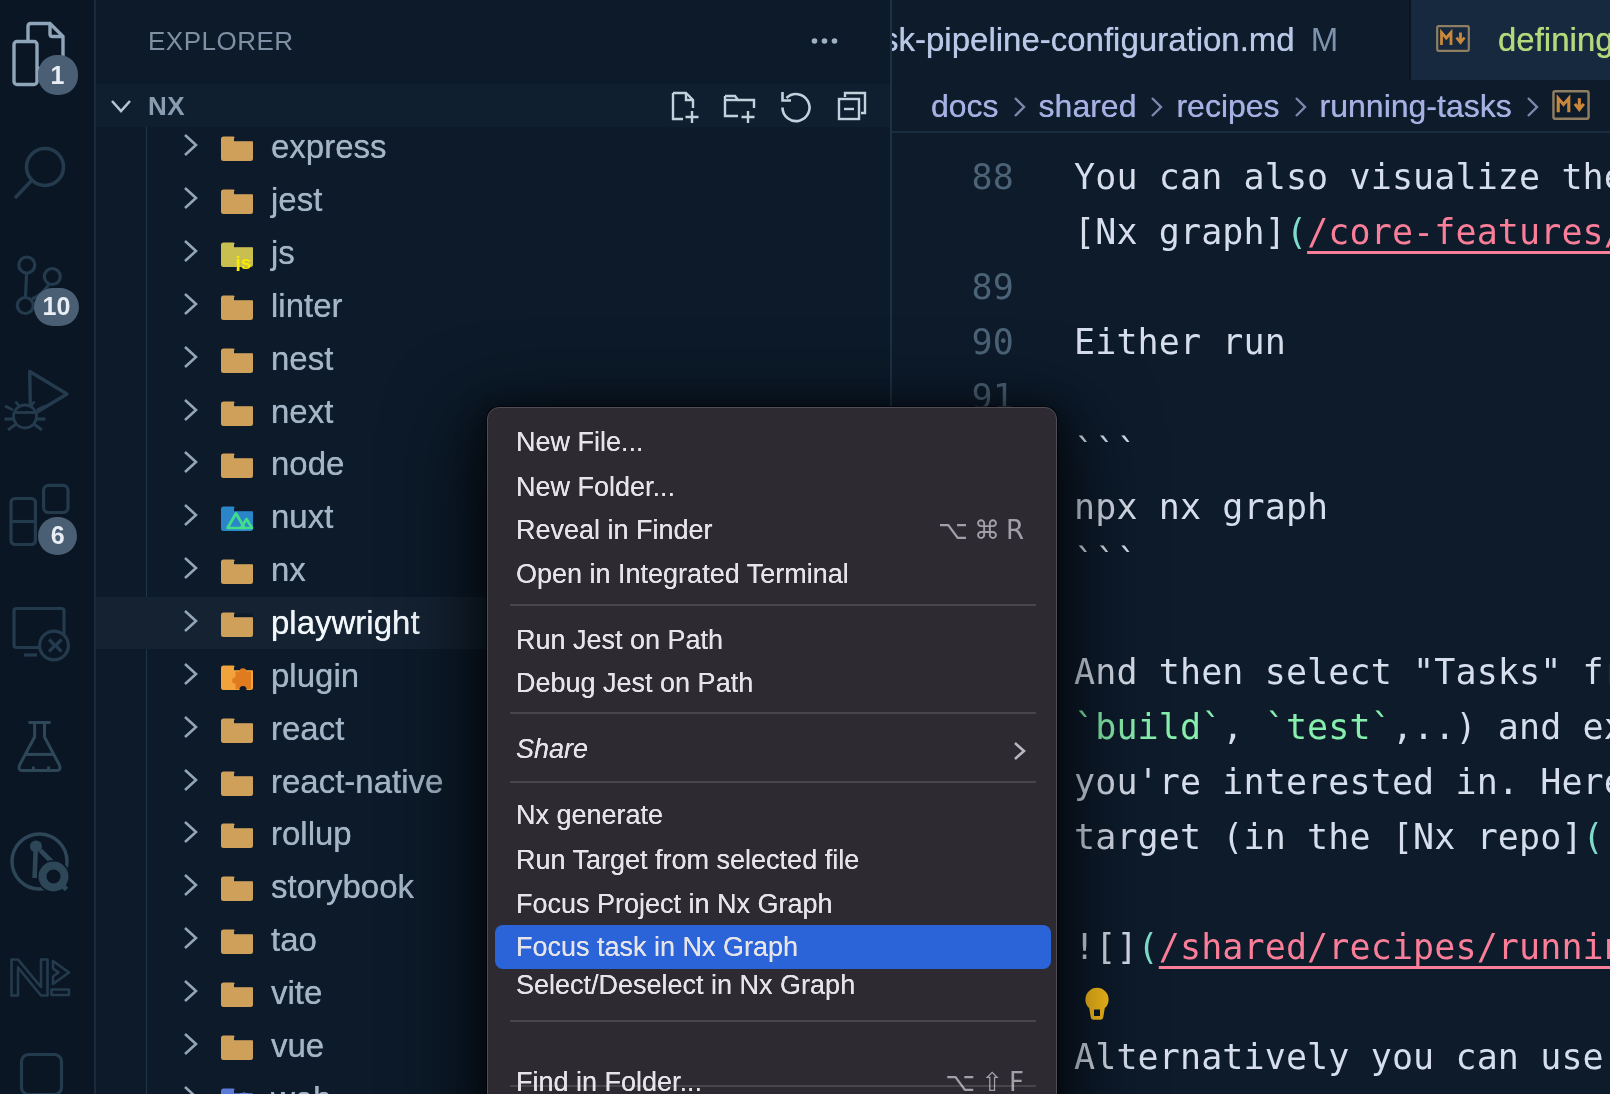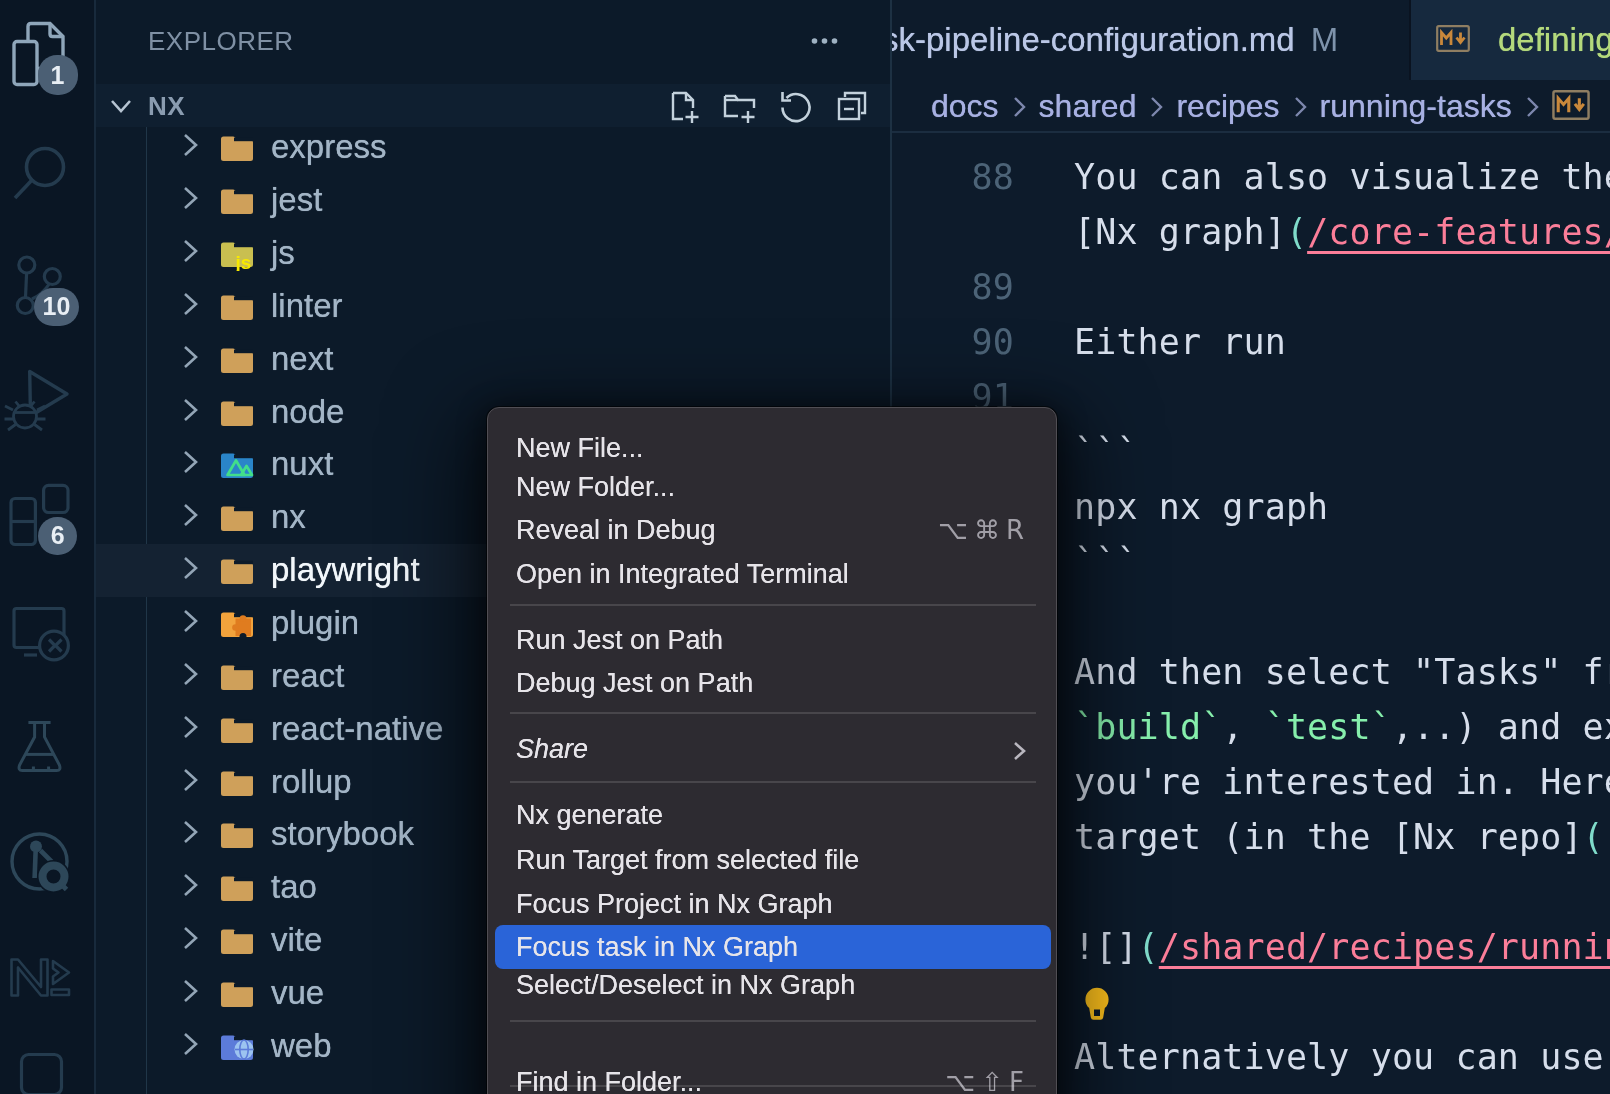--- a/index.html
+++ b/index.html
@@ -266,20 +266,30 @@
         </div>
         <div class="tree-row">
           <span class="chev"><svg width="24" height="28" viewBox="0 0 24 28">
               <path d="M7 4 L18 14 L7 24" fill="none" stroke="#93a5b6" stroke-width="2.6"></path>
             </svg></span>
           <span class="ficon"><svg width="36" height="36" viewBox="0 0 36 36">
               <path d="M2 10 q0-2.5 2.5-2.5 h9.5 q1.2 0 2 .9 L18.5 11 h13 q2.5 0 2.5 2.5 v16 q0 2.5-2.5 2.5 h-27 q-2.5 0-2.5-2.5 z" fill="#cfa05a"></path>
               <rect x="15" y="8.6" width="19" height="3.6" fill="#0c1a29"></rect>
             </svg></span>
           <span class="tlabel">linter</span>
+        </div>
+        <div class="tree-row">
+          <span class="chev"><svg width="24" height="28" viewBox="0 0 24 28">
+              <path d="M7 4 L18 14 L7 24" fill="none" stroke="#93a5b6" stroke-width="2.6"></path>
+            </svg></span>
+          <span class="ficon"><svg width="36" height="36" viewBox="0 0 36 36">
+              <path d="M2 10 q0-2.5 2.5-2.5 h9.5 q1.2 0 2 .9 L18.5 11 h13 q2.5 0 2.5 2.5 v16 q0 2.5-2.5 2.5 h-27 q-2.5 0-2.5-2.5 z" fill="#cfa05a"></path>
+              <rect x="15" y="8.6" width="19" height="3.6" fill="#0c1a29"></rect>
+            </svg></span>
+          <span class="tlabel">nest</span>
         </div>
         <div class="tree-row">
           <span class="chev"><svg width="24" height="28" viewBox="0 0 24 28">
               <path d="M7 4 L18 14 L7 24" fill="none" stroke="#93a5b6" stroke-width="2.6"></path>
             </svg></span>
           <span class="ficon"><svg width="36" height="36" viewBox="0 0 36 36">
               <path d="M2 10 q0-2.5 2.5-2.5 h9.5 q1.2 0 2 .9 L18.5 11 h13 q2.5 0 2.5 2.5 v16 q0 2.5-2.5 2.5 h-27 q-2.5 0-2.5-2.5 z" fill="#cfa05a"></path>
               <rect x="15" y="8.6" width="19" height="3.6" fill="#0c1a29"></rect>
             </svg></span>
           <span class="tlabel">next</span>
@@ -497,28 +507,28 @@
         <div class="code-row" style="top: 787px;"><span class="lnum"></span><span class="ltext"><span class="tok-text">![]</span><span class="tok-paren">(</span><span class="tok-link">/shared/recipes/runnin</span></span></div>
         <div class="code-row" style="top: 842px;"><span class="lnum"></span><span class="ltext"></span><span class="bulb"><svg width="26" height="34" viewBox="0 0 26 34">
               <path d="M13 .8 a11.6 11.6 0 0 1 11.6 11.6 q0 5.6-3.8 8.6 l-1.6 9.5 a2.8 2.8 0 0 1-2.8 2.3 h-6.8 a2.8 2.8 0 0 1-2.8-2.3 L5.2 21 q-3.8-3-3.8-8.6 A11.6 11.6 0 0 1 13 .8 z" fill="#ffc21c"></path>
               <rect x="10" y="22.5" width="6" height="6.5" fill="#0d1b2b"></rect>
             </svg></span></div>
         <div class="code-row" style="top: 897px;"><span class="lnum"></span><span class="ltext"><span class="tok-text">Alternatively you can use</span></span></div>
       </div>
   </div>
 
   <div class="ctxmenu" id="ctxmenu">
-      <div class="mi" style="top: 12px; align-items: flex-end;">
+      <div class="mi" style="top: 12px;">
         <span class="mlabel">New File...</span>
       </div>
       <div class="mi" style="top: 57px;">
         <span class="mlabel">New Folder...</span>
       </div>
       <div class="mi" style="top: 100px;">
-        <span class="mlabel">Reveal in Debug</span>
+        <span class="mlabel">Reveal in Finder</span>
         <span class="mshortcut">⌥⌘R</span>
       </div>
       <div class="mi" style="top: 144px;">
         <span class="mlabel">Open in Integrated Terminal</span>
       </div>
       <div class="msep" style="top: 196px;"></div>
       <div class="mi" style="top: 210px;">
         <span class="mlabel">Run Jest on Path</span>
       </div>
       <div class="mi" style="top: 253px;">

